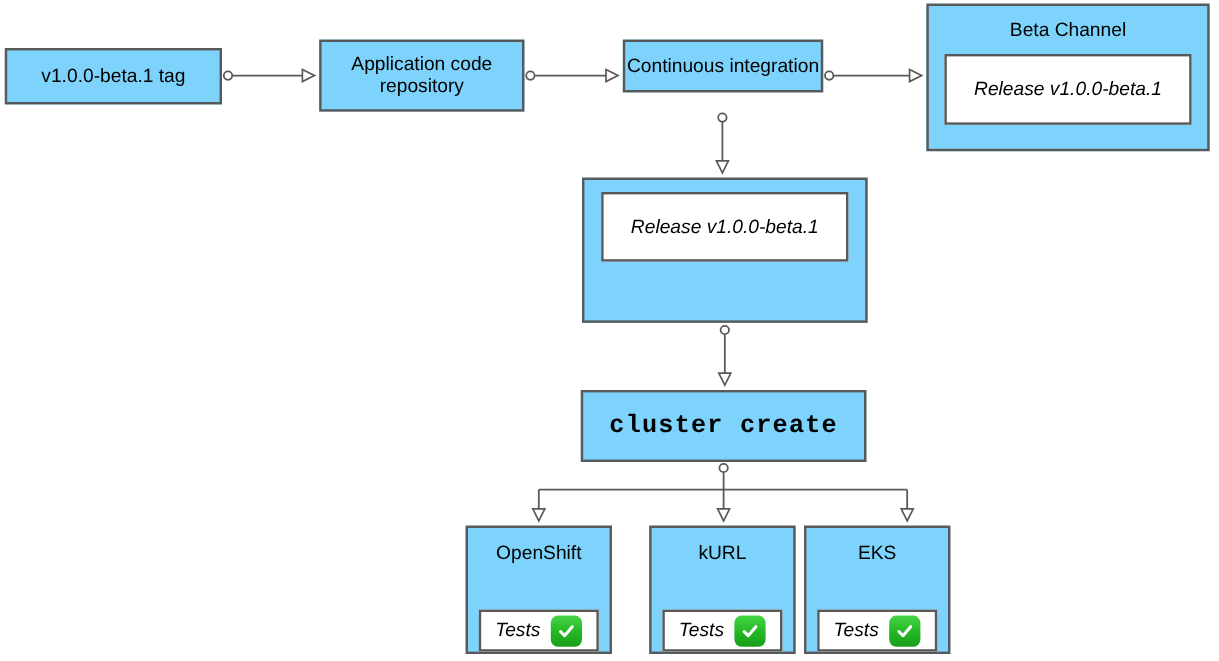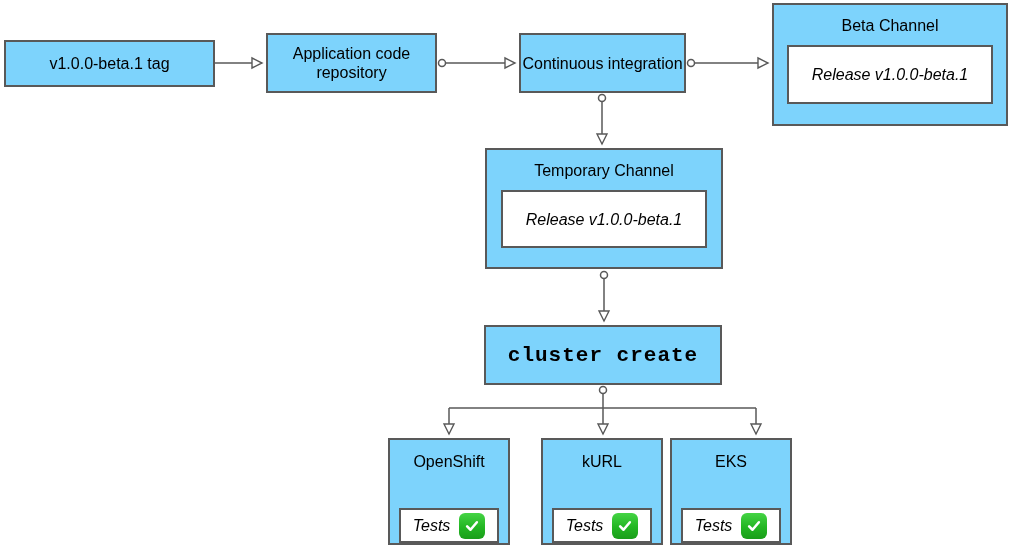--- a/index.html
+++ b/index.html
@@ -88,23 +88,23 @@
     border-radius: 6px;
     background: linear-gradient(180deg, #45d445 0%, #23b623 55%, #1a9e1a 100%);
     display: inline-flex;
     align-items: center;
     justify-content: center;
     flex: 0 0 auto;
   }
   .check-badge svg { display: block; }
 
   
-  #node-tag     { left: 4px;   top: 40px;  width: 211px; height: 47px; }
+  #node-tag     { left: 4px;   top: 40px;  width: 181px; height: 47px; }
   #node-repo    { left: 266px; top: 33px;  width: 171px; height: 60px; }
-  #node-ci      { left: 519px; top: 33px;  width: 167px; height: 60px; }
+  #node-ci      { left: 519px; top: 33px;  width: 167px; height: 44px; }
   #node-beta    { left: 772px; top: 3px;   width: 236px; height: 123px; }
   #node-temp    { left: 485px; top: 148px; width: 238px; height: 121px; }
   #node-cluster { left: 484px; top: 325px; width: 238px; height: 60px; }
   #node-openshift { left: 388px; top: 438px; }
   #node-kurl      { left: 541px; top: 438px; }
   #node-eks       { left: 670px; top: 438px; }
 </style>
 </head>
 <body>
 
@@ -151,21 +151,20 @@
   </div>
 
   <div id="node-beta" class="node container-node">
     <div class="container-title">Beta Channel</div>
     <div class="inner-box release-box">
       <span>Release v1.0.0-beta.1</span>
     </div>
   </div>
 
   <div id="node-temp" class="node container-node">
-    <div class="container-title">Temporary Channel</div>
     <div class="inner-box release-box">
       <span>Release v1.0.0-beta.1</span>
     </div>
   </div>
 
   <div id="node-cluster" class="node simple">
     <span class="mono-label">cluster create</span>
   </div>
 
   <div id="node-openshift" class="node container-node cluster-box">

